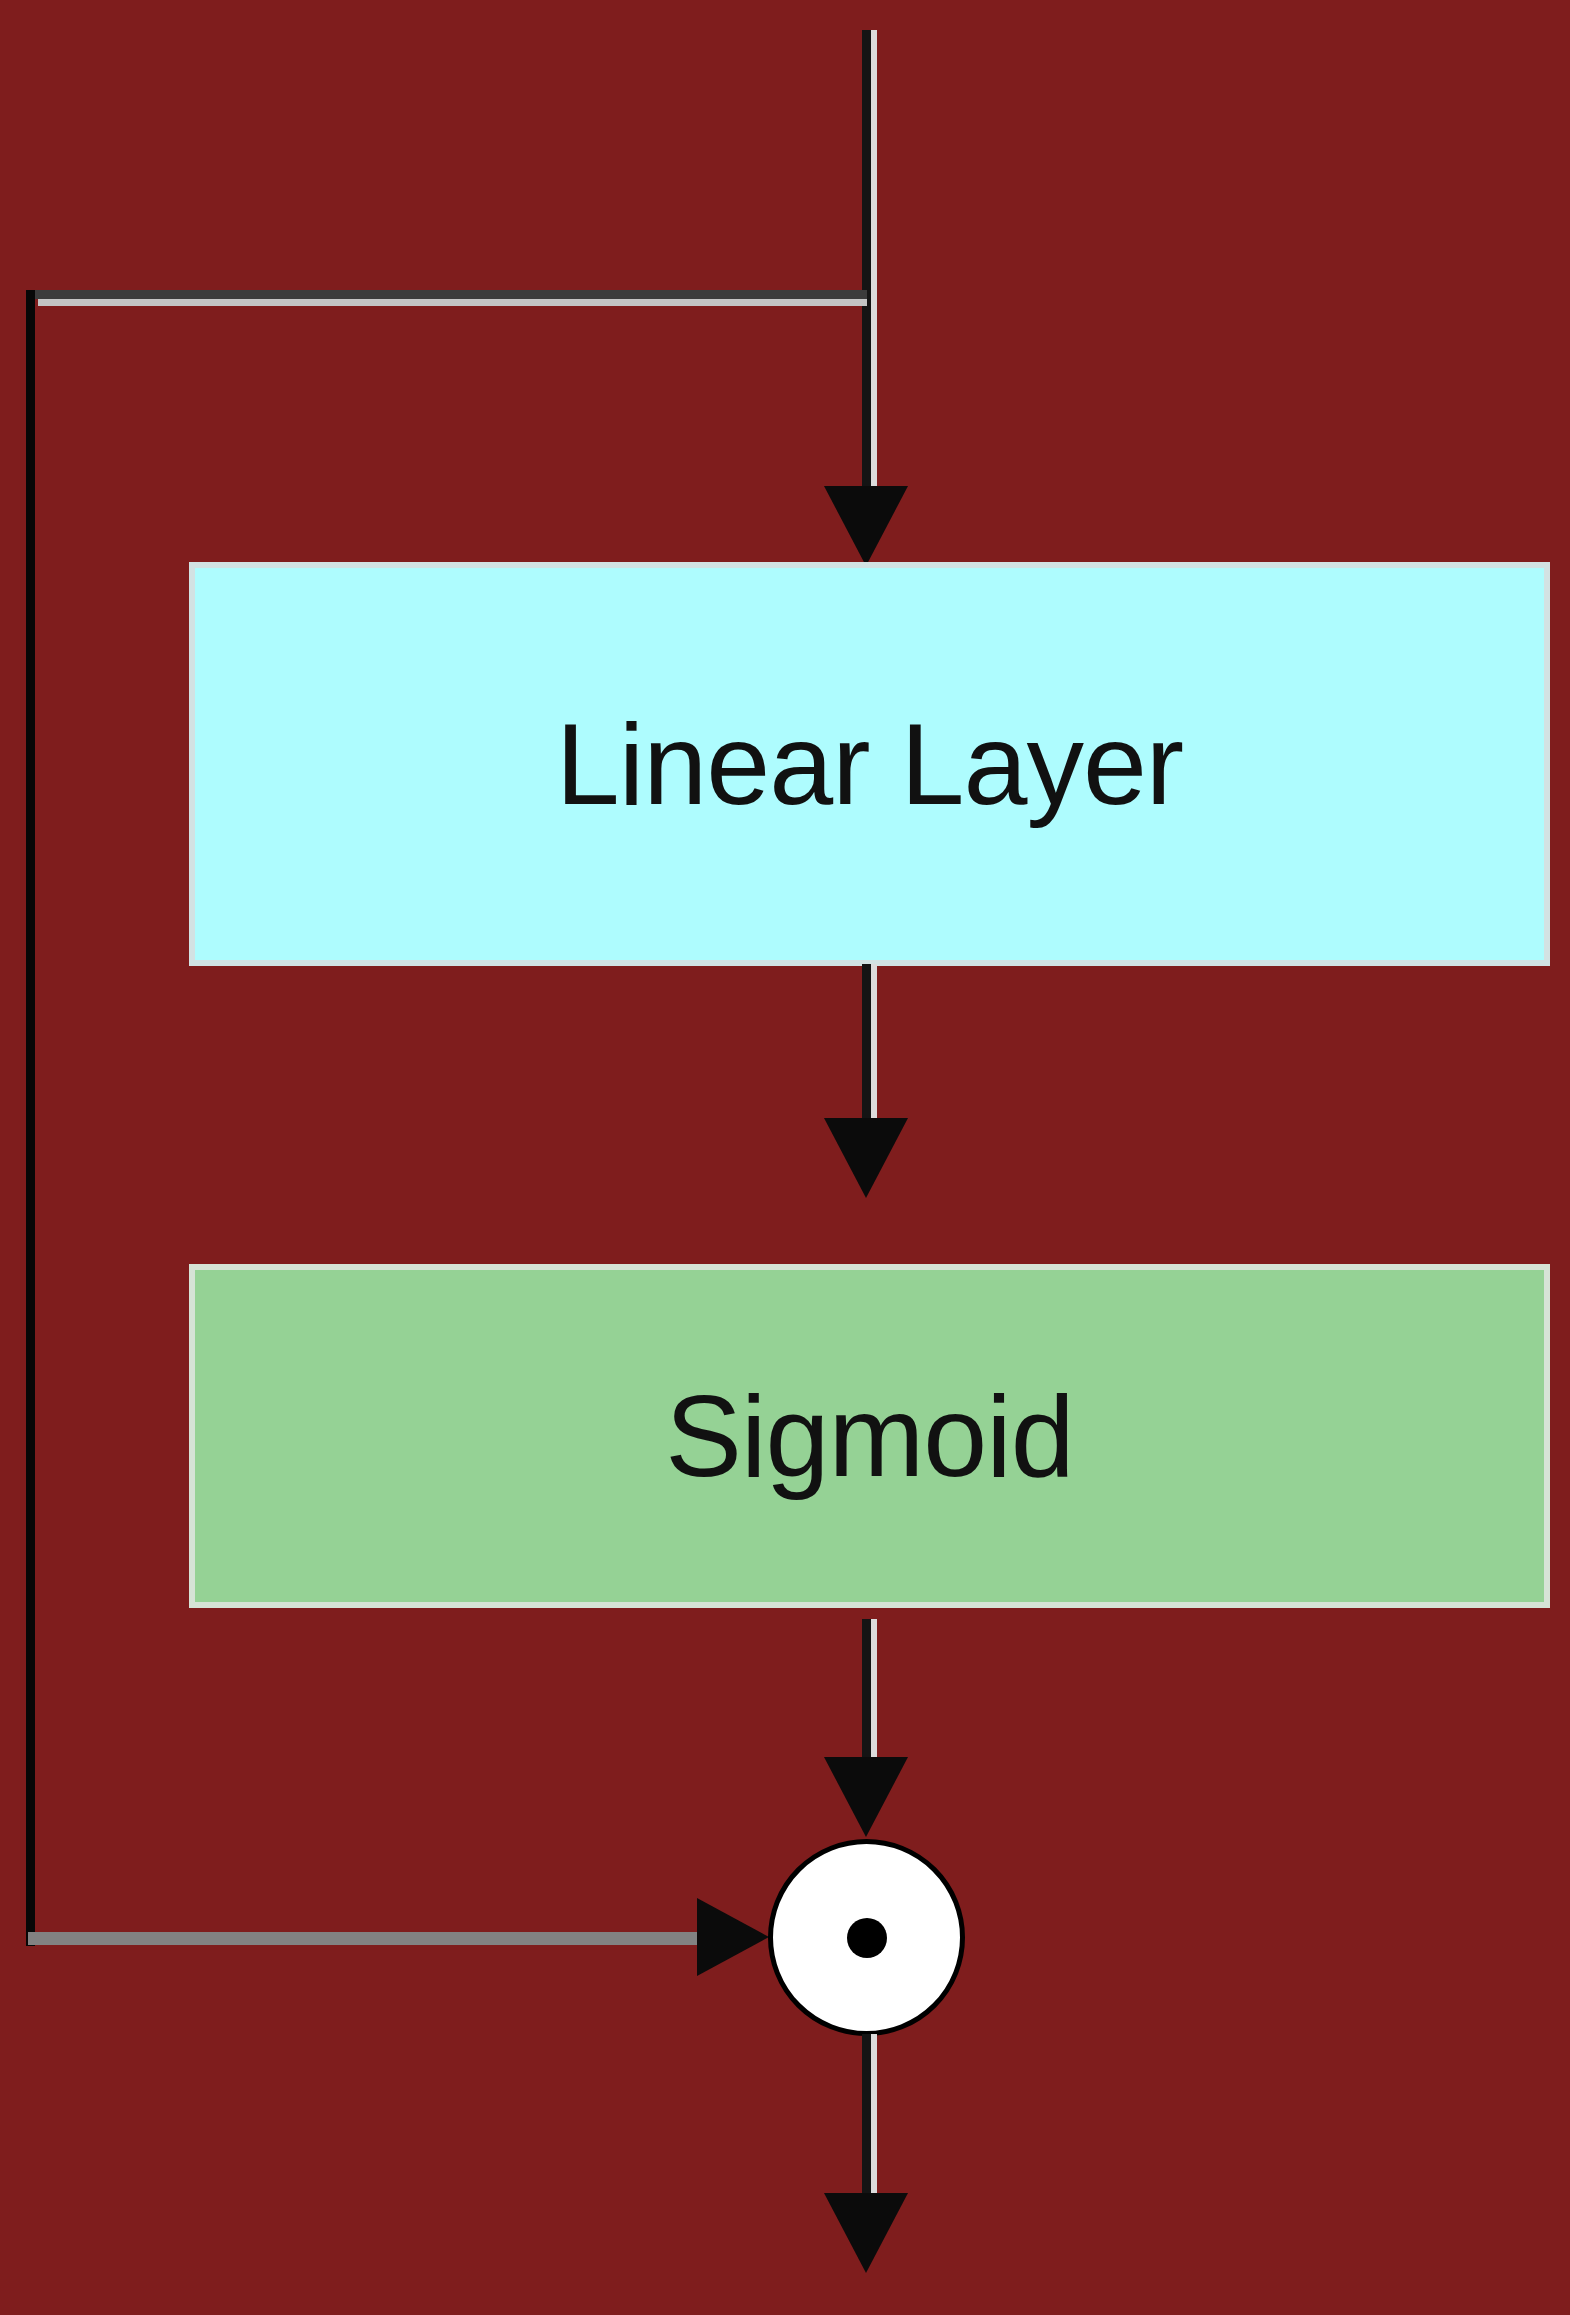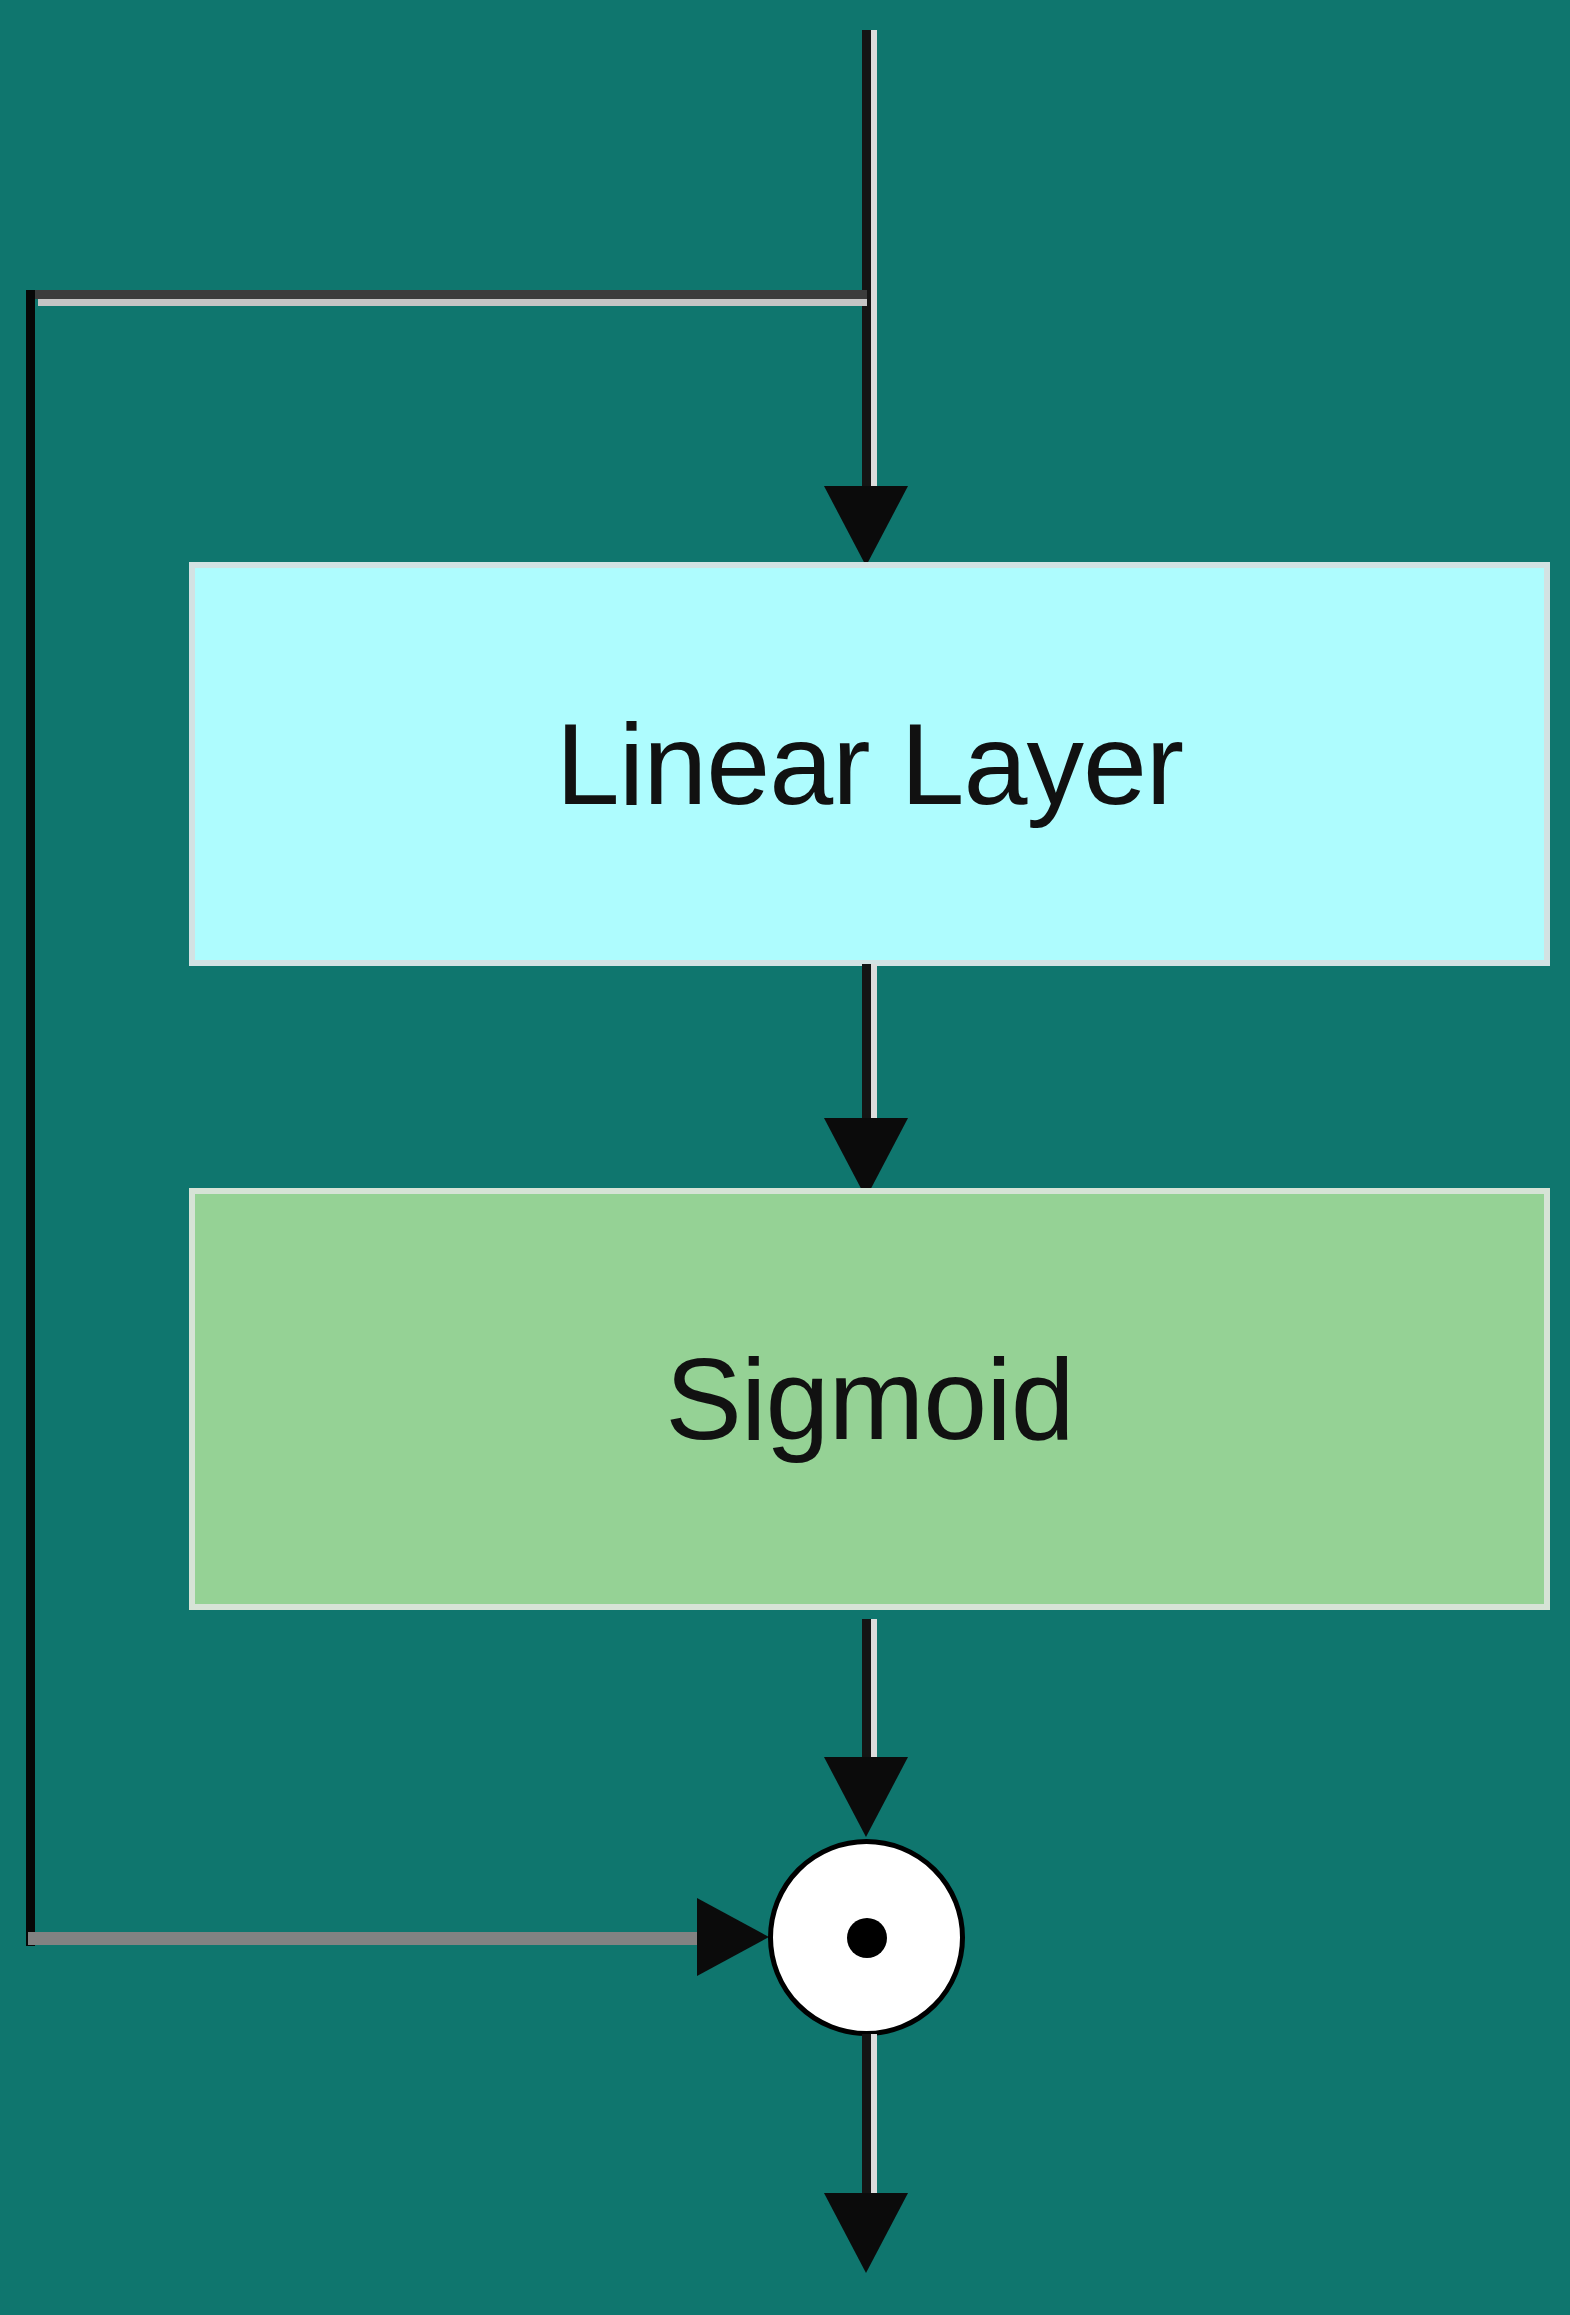--- a/index.html
+++ b/index.html
@@ -1,20 +1,20 @@
 <!DOCTYPE html>
 <html><head>
 <meta charset="utf-8">
 <style>
   html, body { margin: 0; padding: 0; background: #ffffff; }
   .canvas {
     position: relative;
     width: 1570px;
     height: 2315px;
-    background: #0f766e;
+    background: #7f1d1d;
     overflow: hidden;
     font-family: "Liberation Sans", sans-serif;
   }
 
   
   .vline {
     position: absolute;
     width: 9px;
     background: #141414;
   }
@@ -64,22 +64,22 @@
     align-items: center;
     justify-content: center;
   }
   .box-linear {
     top: 562px;
     height: 404px;
     background: #aefcfe;
     border: 6px solid #d2e2e3;
   }
   .box-sigmoid {
-    top: 1188px;
-    height: 422px;
+    top: 1264px;
+    height: 344px;
     background: #95d295;
     border: 6px solid #d6e3d6;
   }
   .node-label {
     font-size: 115px;
     letter-spacing: -1px;
     color: #111111;
     line-height: 1;
     white-space: nowrap;
   }

